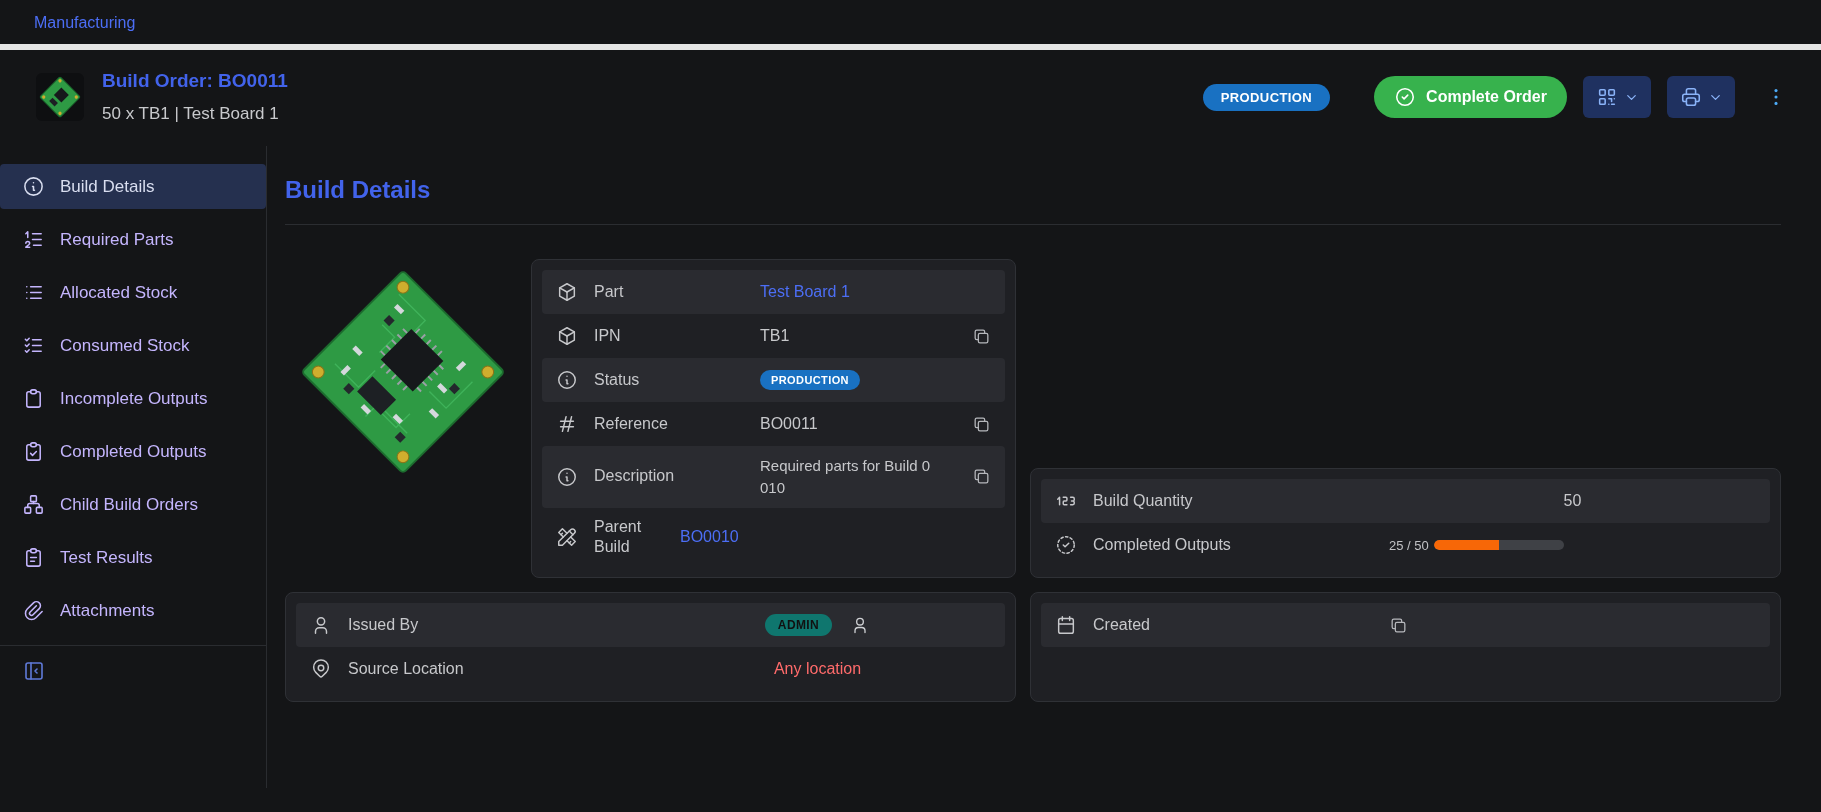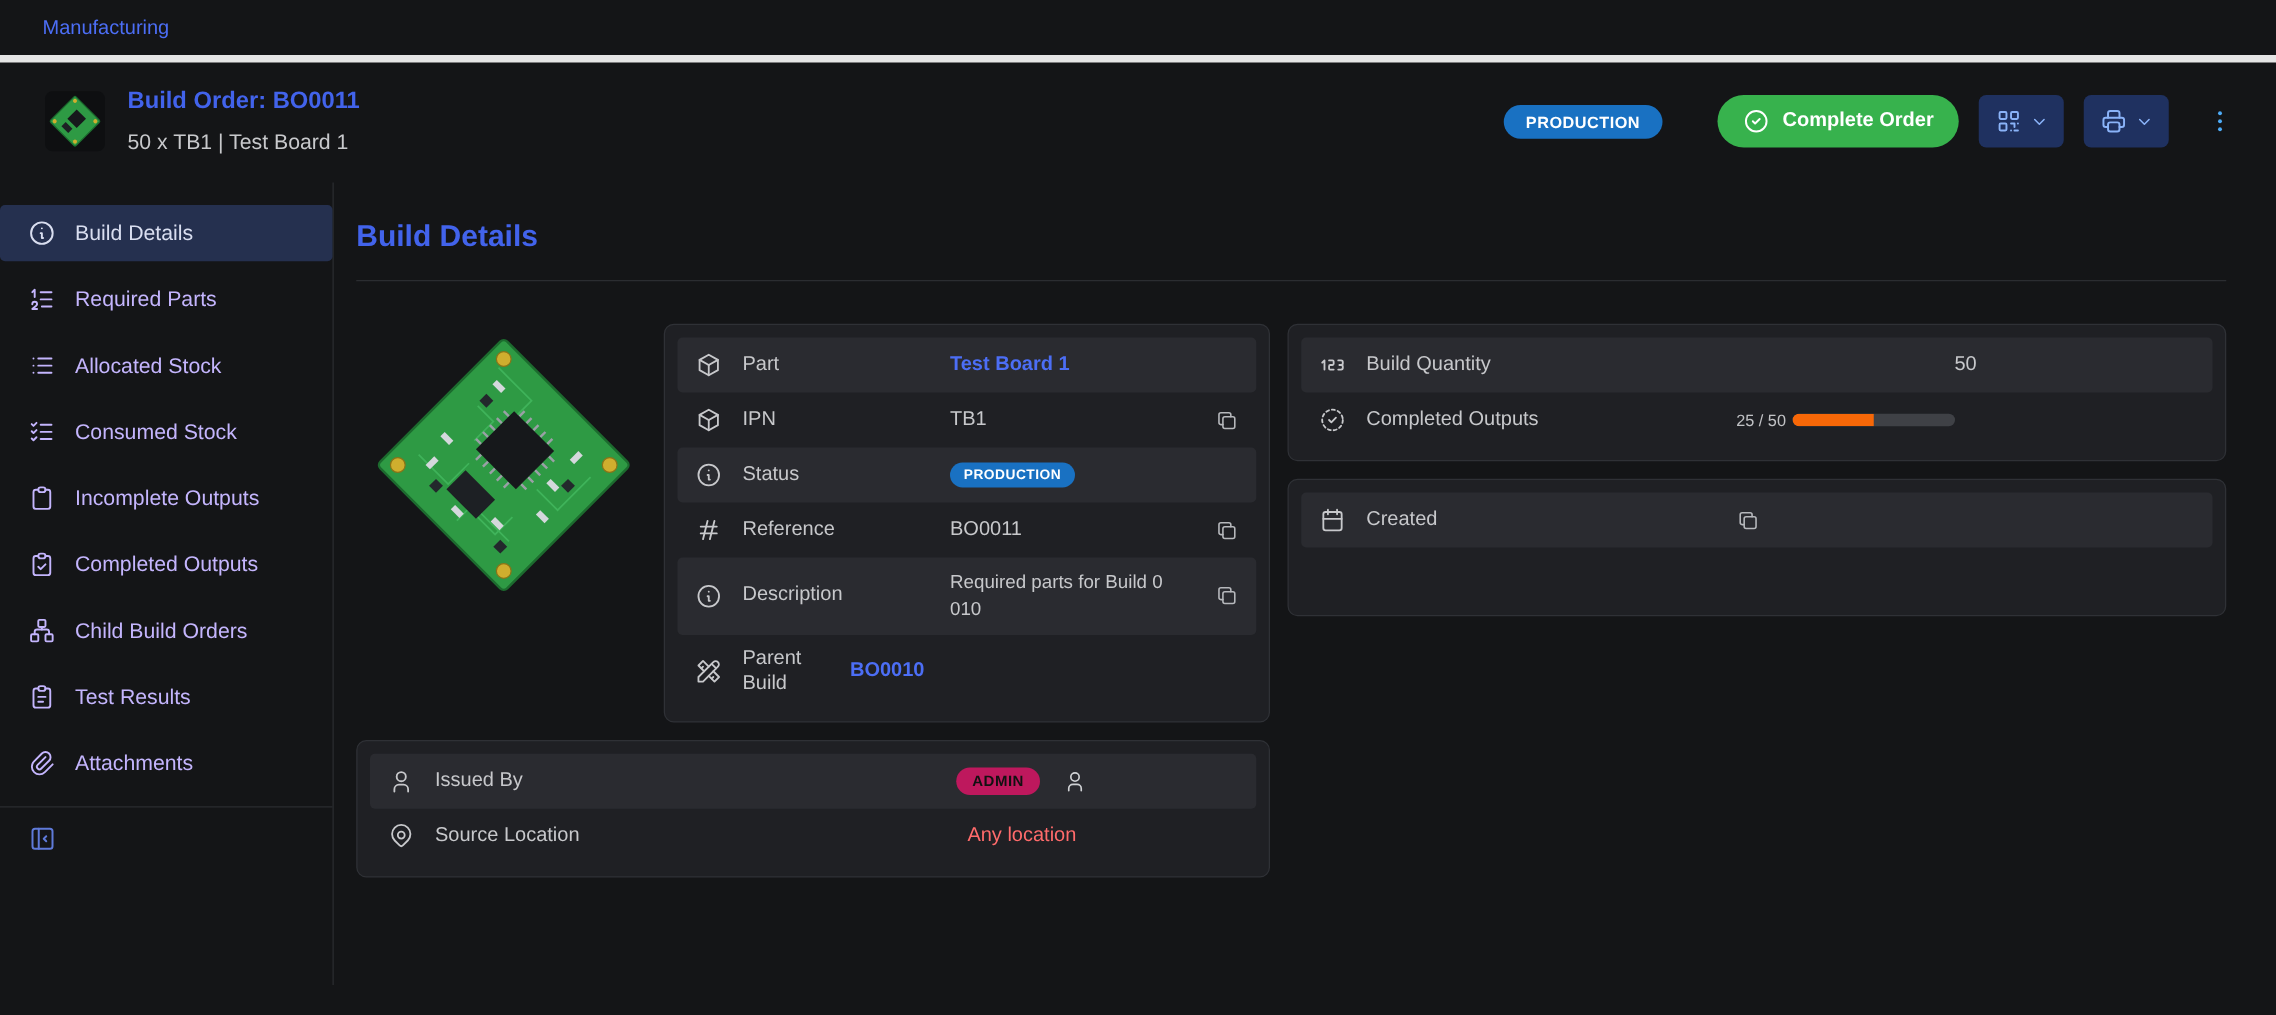--- a/index.html
+++ b/index.html
@@ -83,21 +83,21 @@
     margin-top:4px; padding:13px 22px;
   }
   .collapse-btn { background:none; border:none; cursor:pointer; color:#5f7ad9; padding:0; }
   .collapse-btn svg { width:24px; height:24px; }
 
   
   .main { flex:1; padding:30px 40px 0 18px; min-width:0; }
   .main-heading { color:#4263eb; font-size:24px; font-weight:bold; margin-bottom:20px; }
   .main-divider { border:none; border-top:1px solid #2b2d31; margin-bottom:34px; }
 
-  .content { display:flex; gap:14px; align-items:flex-start; }
+  .content { display:flex; gap:14px; align-items:flex-end; }
   .left-col { width:731px; flex-shrink:0; display:flex; flex-direction:column; gap:14px; }
   .right-col { flex:1; display:flex; flex-direction:column; gap:14px; }
   .top-left { display:flex; gap:10px; }
   .image-box { width:236px; flex-shrink:0; display:flex; justify-content:center; }
 
   .panel {
     background:#1f2024; border:1px solid #2f3136; border-radius:8px;
     padding:10px;
   }
   .panel.details { flex:1; }
@@ -108,21 +108,21 @@
     display:flex; align-items:center; gap:16px;
     padding:9px 14px; border-radius:4px;
     font-size:16px; color:#c7c8cb; min-height:44px;
   }
   .drow.striped { background:#2a2b30; }
   .ricon { flex-shrink:0; color:#c7c8cb; }
   .ricon svg { width:22px; height:22px; }
   .dlabel { width:150px; flex-shrink:0; line-height:1.3; }
   .dlabel.narrow { width:70px; }
   .dvalue { flex:1; min-width:0; }
-  .link { color:#4c6ef5; cursor:pointer;font-weight:bold; }
+  .link { color:#4c6ef5; cursor:pointer; }
   .copy-btn { background:none; border:none; cursor:pointer; color:#b6b8bc; padding:0; flex-shrink:0; }
   .copy-btn svg { width:19px; height:19px; }
   .mini-badge {
     display:inline-block; background:#1971c2; color:#fff;
     font-weight:bold; font-size:11px; letter-spacing:.4px;
     padding:4px 11px; border-radius:12px;
   }
   .desc-text {
     display:inline-block; max-width:175px; word-break:break-all;
     font-size:15px; line-height:1.45;
@@ -132,21 +132,21 @@
   .qlabel { width:280px; flex-shrink:0; }
   .qvalue { flex:1; text-align:center; font-size:16px; }
   .progress-wrap { flex:1; display:flex; flex-direction:row; align-items:center; gap:5px; }
   .progress-text { font-size:13px; color:#c1c2c5; }
   .progress-track { width:130px; height:10px; border-radius:5px; background:#3f4146; overflow:hidden; }
   .progress-fill { height:100%; background:#f76707; border-radius:5px 0 0 5px; }
 
   
   .ivalue { flex:1; display:flex; align-items:center; justify-content:center; gap:18px; }
   .admin-badge {
-    background:#be185d; color:#111; font-weight:bold; font-size:12px;
+    background:#0f766e; color:#111; font-weight:bold; font-size:12px;
     letter-spacing:.4px; padding:4px 13px; border-radius:12px;
   }
   .user-mini { color:#cfd1d4; }
   .user-mini svg { width:20px; height:20px; }
   .loc-red { color:#ff6b6b; }
 </style>
 </head>
 <body>
 
 <div class="breadcrumb-bar">

